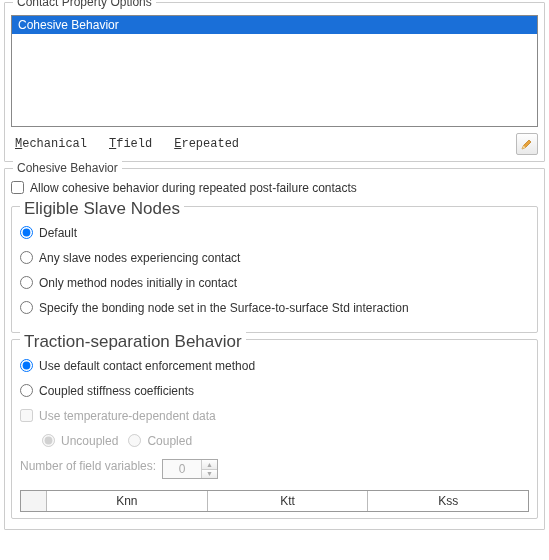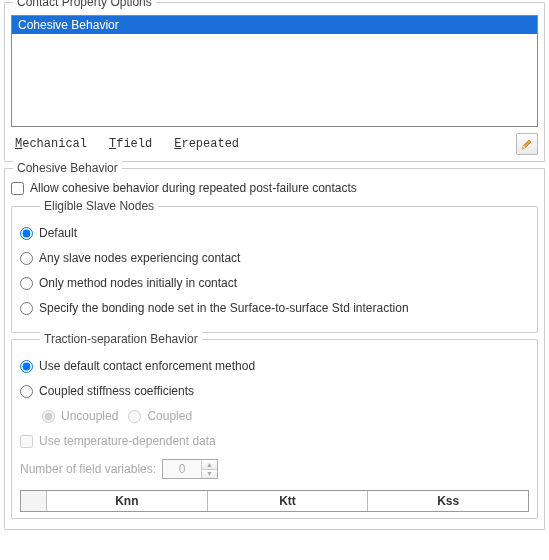--- a/index.html
+++ b/index.html
@@ -63,44 +63,43 @@
     border-radius: 2px;
     background: linear-gradient(#fefefe,#e9e9e9);
     display: flex;
     align-items: center;
     justify-content: center;
     cursor: pointer;
   }
   .edit-btn svg { display:block; }
   .row {
     display: flex;
-    align-items: center;
+    align-items: flex-start;
     margin: 11px 0;
   }
   input[type=checkbox], input[type=radio] {
     margin: 0 6px 0 0;
     vertical-align: middle;
   }
   label { cursor: pointer; }
   .inner-fieldset {
     border: 1px solid #ccc;
     border-radius: 2px;
     margin: 6px 0 4px 0;
     padding: 8px 8px 6px 8px;
     position: relative;
   }
   .inner-fieldset > .legend {
     position: absolute;
     top: -8px;
     left: 8px;
     background: #fff;
     padding: 0 4px;
-    font-size: 12px;
+    font-size: 17px;
     color: #444;
-    margin-left: 20px;
   }
   .disabled, .disabled * { color: #aaa !important; }
   .sub-indent { margin-left: 22px; }
   .spinner {
     display: inline-flex;
     align-items: stretch;
     border: 1px solid #aaa;
     height: 20px;
     width: 56px;
     background: #fff;
@@ -131,21 +130,21 @@
   }
   .spinner .btns div:first-child { border-bottom:1px solid #ccc;}
   .table {
     border: 1px solid #999;
     margin-top: 6px;
     display:flex;
   }
   .table .th {
     flex:1;
     text-align:center;
-    font-weight:bold;
+    font-weight:normal;
     padding: 3px 0;
     border-right:1px solid #bbb;
     font-size:12px;
   }
   .table .th:last-child { border-right:none; }
   .table .rownum {
     width: 26px;
     border-right:1px solid #bbb;
     background:#f4f4f4;
   }
@@ -208,31 +207,31 @@
 
     <div class="row">
       <input type="radio" name="tract" id="tr1" checked="" style="">
       <label for="tr1">Use default contact enforcement method</label>
     </div>
     <div class="row">
       <input type="radio" name="tract" id="tr2" style="">
       <label for="tr2">Coupled stiffness coefficients</label>
     </div>
 
+    <div class="row disabled">
+      <input type="checkbox" id="utd" disabled="" style="">
+      <label for="utd">Use temperature-dependent data</label>
+    </div>
+
     <div class="row sub-indent disabled">
       <input type="radio" name="coup" id="c1" checked="" disabled="" style="">
       <label for="c1">Uncoupled</label>
       <span style="width:10px"></span>
       <input type="radio" name="coup" id="c2" disabled="" style="">
       <label for="c2">Coupled</label>
-    </div>
-
-    <div class="row disabled">
-      <input type="checkbox" id="utd" disabled="" style="">
-      <label for="utd">Use temperature-dependent data</label>
     </div>
 
     <div class="row disabled">
       <span>Number of field variables:</span>
       <span style="width:6px"></span>
       <span class="spinner">
         <input type="text" disabled="" value="0" style="">
         <span class="btns">
           <div>▲</div>
           <div>▼</div>

